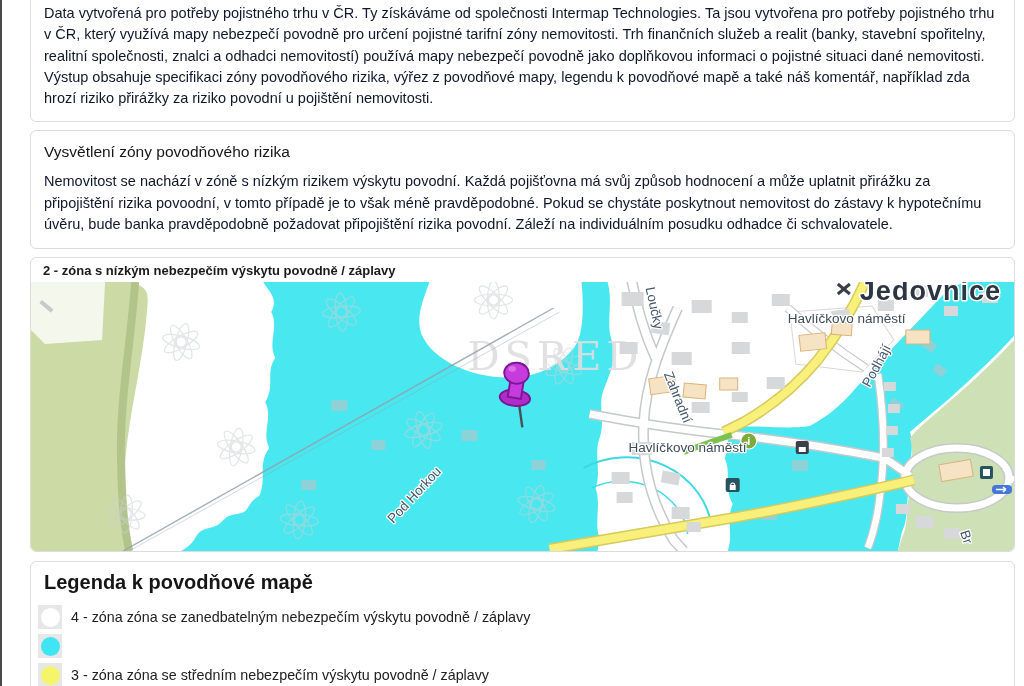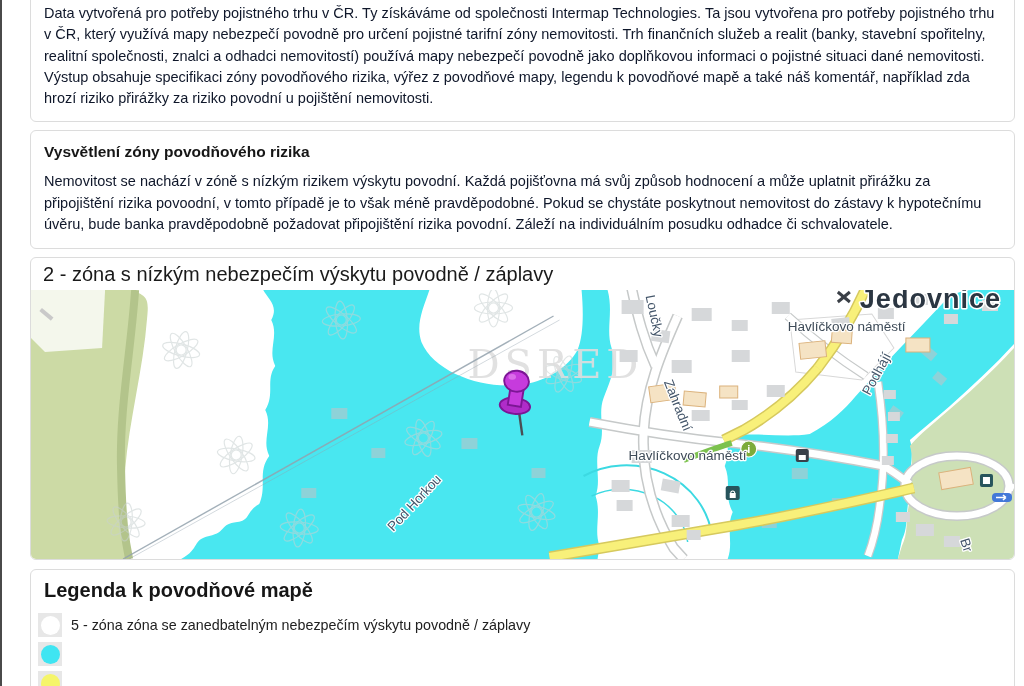--- a/index.html
+++ b/index.html
@@ -6,23 +6,23 @@
   body{
     width:1024px;height:686px;overflow:hidden;background:#ffffff;
     font-family:"Liberation Sans",sans-serif;color:#202124;position:relative;
   }
   body::before{content:"";position:absolute;left:0;top:0;width:2px;height:686px;background:#4a4a4a;z-index:5;}
   .page{padding:0 9px 0 30px;}
   .card{background:#fff;border:1px solid #dcdcdc;border-radius:6px;box-sizing:border-box;}
   .card-intro{margin-top:-9px;padding:11px 13px 12px;}
   .card p{margin:0;font-size:14.5px;line-height:21.3px;color:#0f172a;}
   .card-explain{margin-top:8px;padding:11px 13px 13px;}
-  .card-explain h2{margin:1px 0 10px;font-size:15.5px;font-weight:700;color:#161616;}
+  .card-explain h2{margin:1px 0 10px;font-size:15.5px;font-weight:400;color:#161616;}
   .card-map{margin-top:8px;overflow:hidden;}
-  .zone-header{font-size:20px;font-weight:400;color:#1a1a1a;padding:5px 12px 4px;}
+  .zone-header{font-size:13px;font-weight:700;color:#1a1a1a;padding:5px 12px 4px;}
   .map-wrap{height:269px;}
   .map-wrap svg{display:block;width:100%;height:269px;}
   .card-legend{margin-top:9px;padding:9px 13px 8px;}
   .legend-title{font-size:20px;font-weight:700;color:#161616;margin:0 0 11px;}
   .legend-row{display:flex;align-items:center;margin:0 0 5px -6px;}
   .swatch{width:24px;height:24px;background:#e7e7e7;display:flex;align-items:center;justify-content:center;margin-right:9px;flex:0 0 24px;}
   .dot{width:19px;height:19px;border-radius:50%;background:#fff;}
   .legend-label{font-size:14.3px;color:#212121;}
   text{font-family:"Liberation Sans",sans-serif;}
   .street{fill:#44566a;font-size:13.5px;paint-order:stroke;stroke:#ffffff;stroke-width:2.6px;stroke-linejoin:round;}
@@ -224,28 +224,29 @@
     </div>
   </section>
 
   <section class="card card-legend">
     <div class="legend-title">Legenda k povodňové mapě</div>
 
     <div class="legend-row">
       <span class="swatch">
           <span class="dot" style="background-color: rgb(255, 255, 255);"></span>
         </span>
-      <span class="legend-label">5 - zóna zóna se zanedbatelným nebezpečím výskytu povodně / záplavy</span>
+      <span class="legend-label">4 - zóna zóna se zanedbatelným nebezpečím výskytu povodně / záplavy</span>
     </div>
     <div class="legend-row">
       <span class="swatch">
           <span class="dot" style="background-color: rgb(63, 229, 242);"></span>
         </span>
     </div>
     <div class="legend-row">
       <span class="swatch">
           <span class="dot" style="background-color: rgb(245, 245, 106);"></span>
         </span>
+      <span class="legend-label">3 - zóna zóna se středním nebezpečím výskytu povodně / záplavy</span>
     </div>
 
   </section>
 
 </div>
 
 </body></html>

